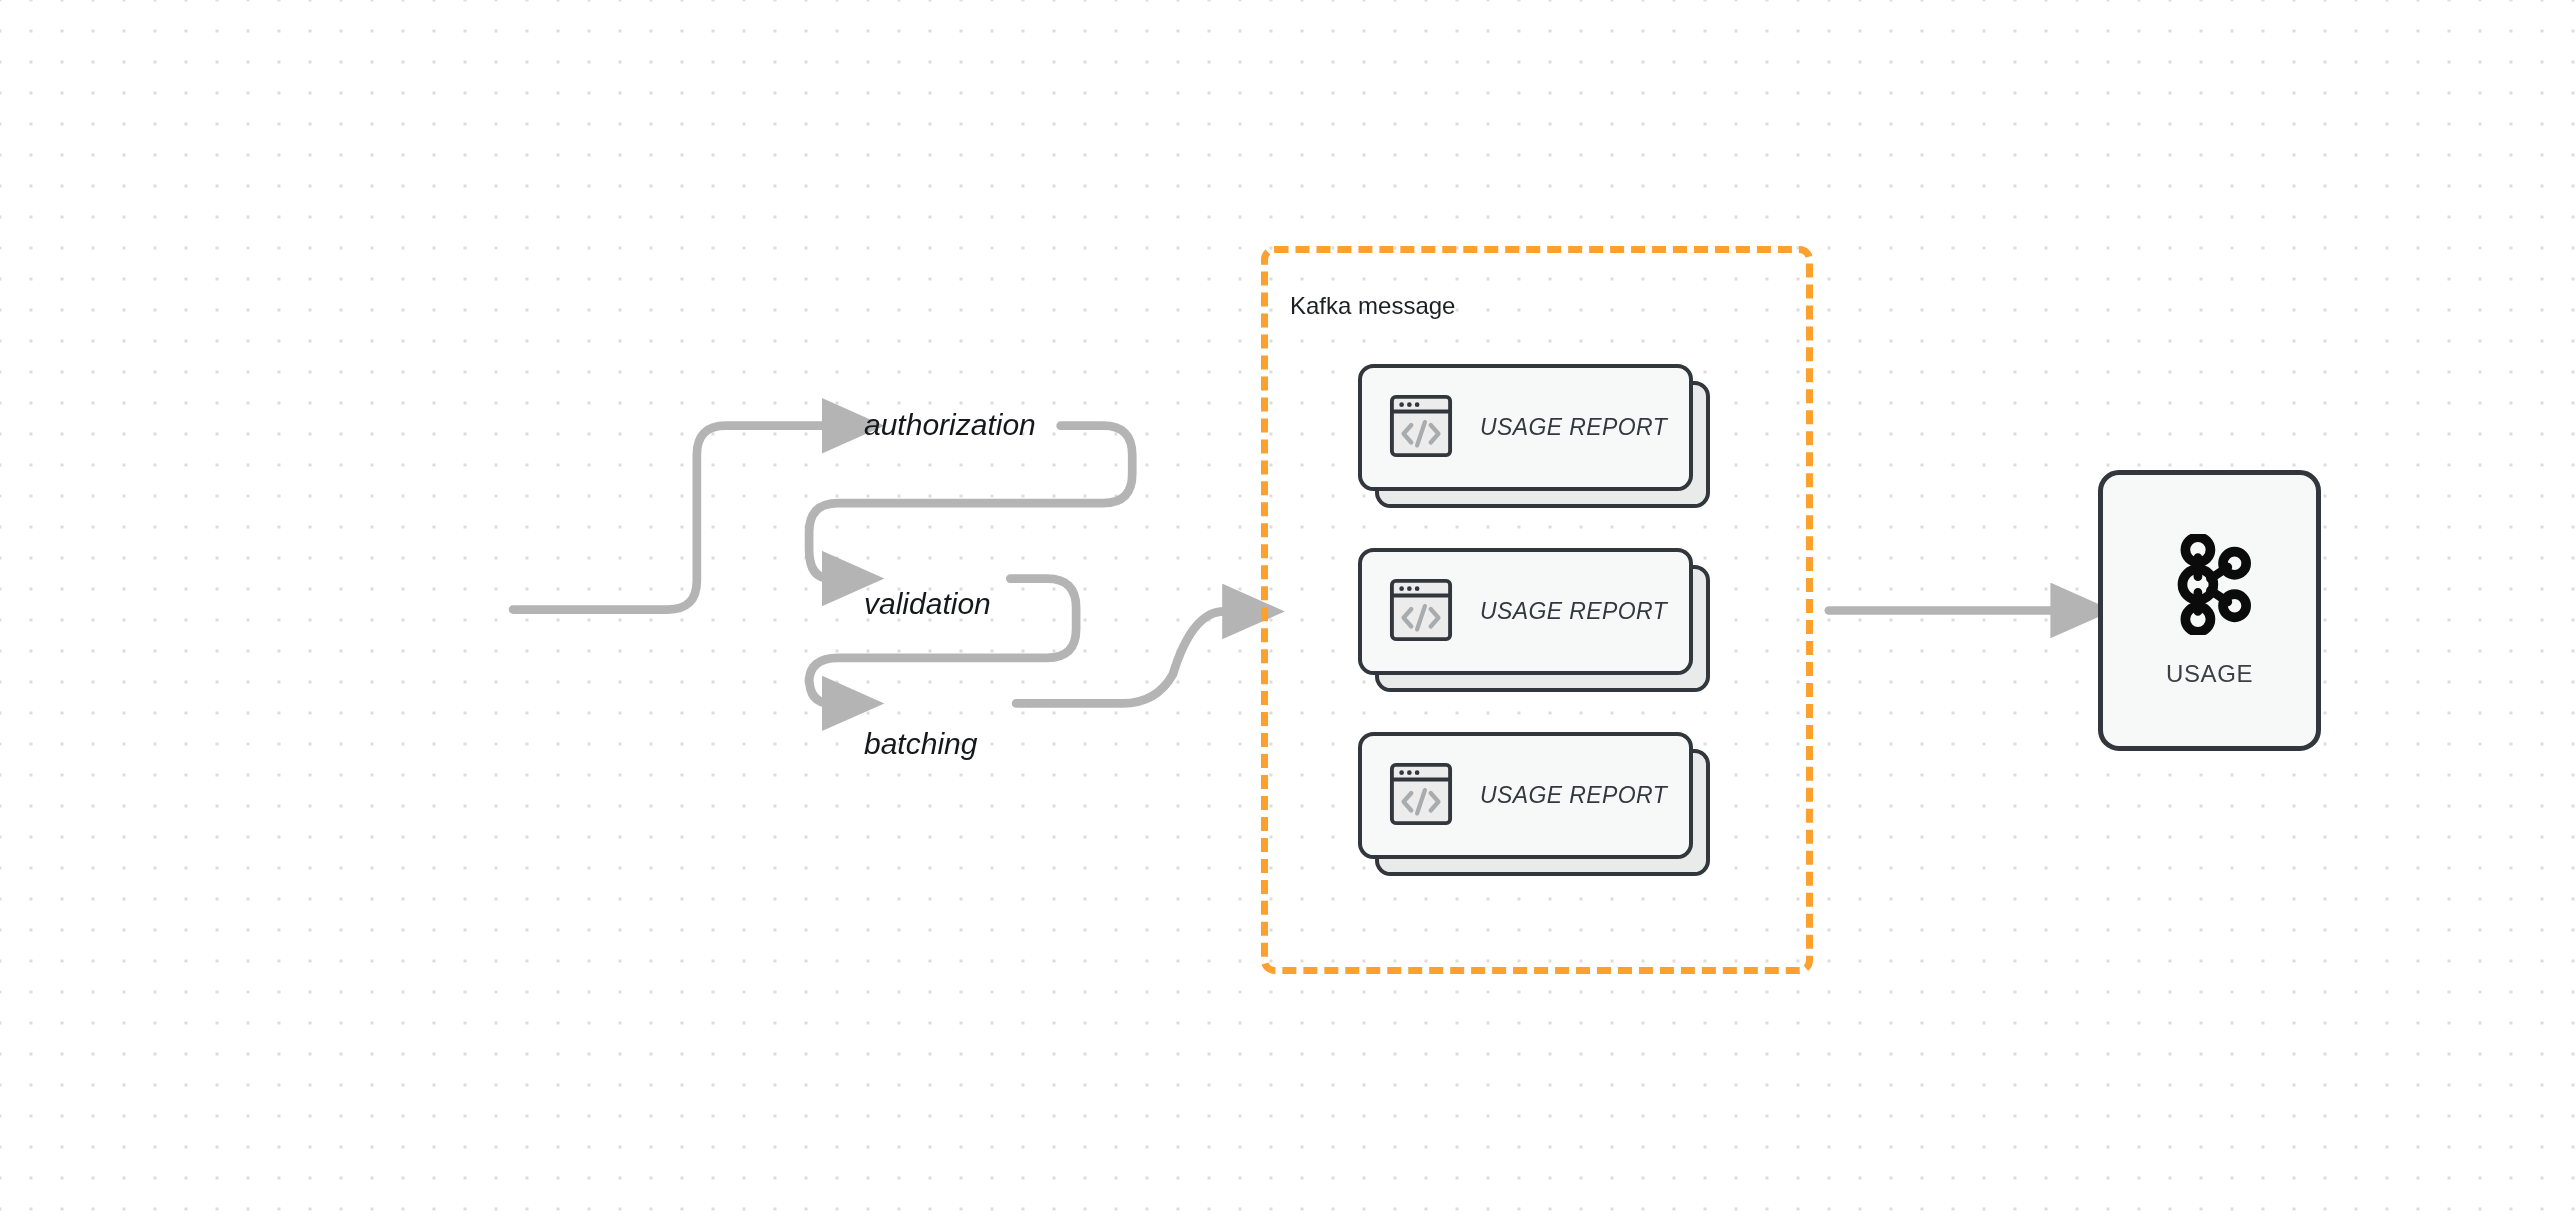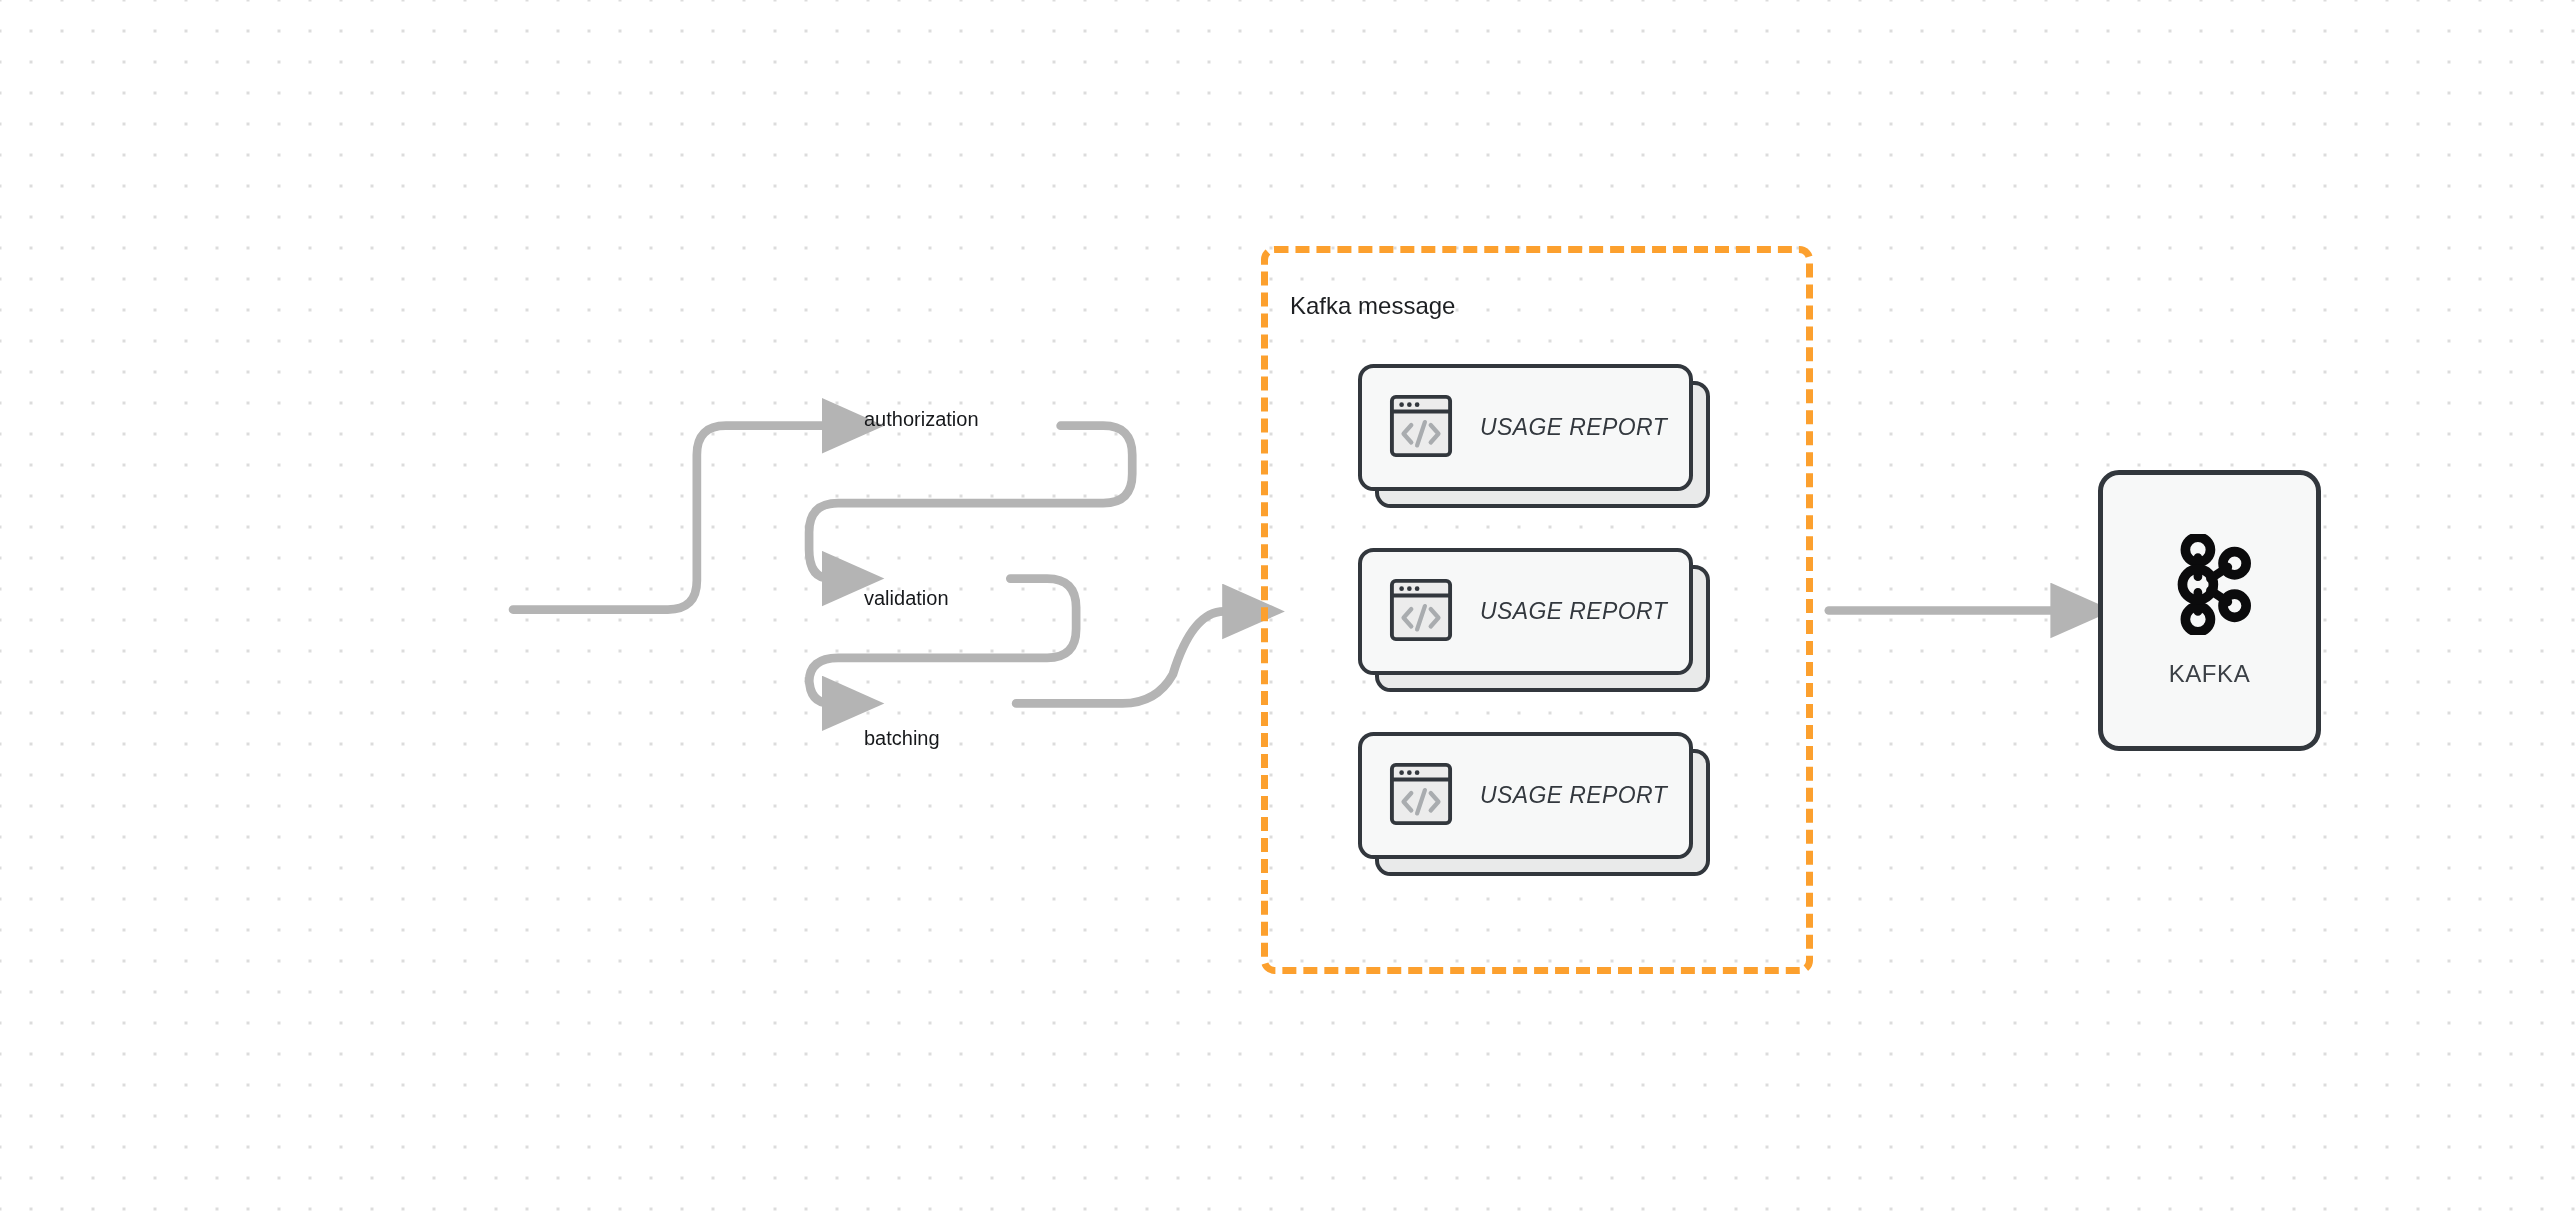--- a/index.html
+++ b/index.html
@@ -125,23 +125,24 @@
     letter-spacing: 0.4px;
     white-space: nowrap;
   }
   #report-card-1 { left: 1358px; top: 364px; }
   #report-card-2 { left: 1358px; top: 548px; }
   #report-card-3 { left: 1358px; top: 732px; }
 
   
   .step-label {
     position: absolute;
-    font-size: 20px;
+    font-size: 30px;
     color: #16181b;
     white-space: nowrap;
+    font-style: italic;
   }
   #step-authorization { left: 864px; top: 408px; }
   #step-validation    { left: 864px; top: 587px; }
   #step-batching      { left: 864px; top: 687px; margin-top: 40px; }
 </style>
 </head>
 <body>
 
 <div id="canvas">
 
@@ -232,17 +233,17 @@
     <span class="icon-wrap">
       <svg width="83" height="101" viewBox="0 0 86 104" xmlns="http://www.w3.org/2000/svg">
         <path d="M31 24 L31 44 M31 60 L31 80 M44 46 L62 34 M44 58 L62 70" stroke="#0b0b0c" stroke-width="9" stroke-linecap="round"></path>
         <circle cx="31" cy="16" r="13" fill="none" stroke="#0b0b0c" stroke-width="10"></circle>
         <circle cx="31" cy="88" r="13" fill="none" stroke="#0b0b0c" stroke-width="10"></circle>
         <circle cx="31" cy="52" r="16" fill="none" stroke="#0b0b0c" stroke-width="10"></circle>
         <circle cx="69" cy="30" r="12" fill="none" stroke="#0b0b0c" stroke-width="10"></circle>
         <circle cx="69" cy="74" r="12" fill="none" stroke="#0b0b0c" stroke-width="10"></circle>
       </svg>
     </span>
-    <span class="node-label">KAFKA</span>
+    <span class="node-label">USAGE</span>
   </div>
 
 </div>
 
 
 </body></html>

